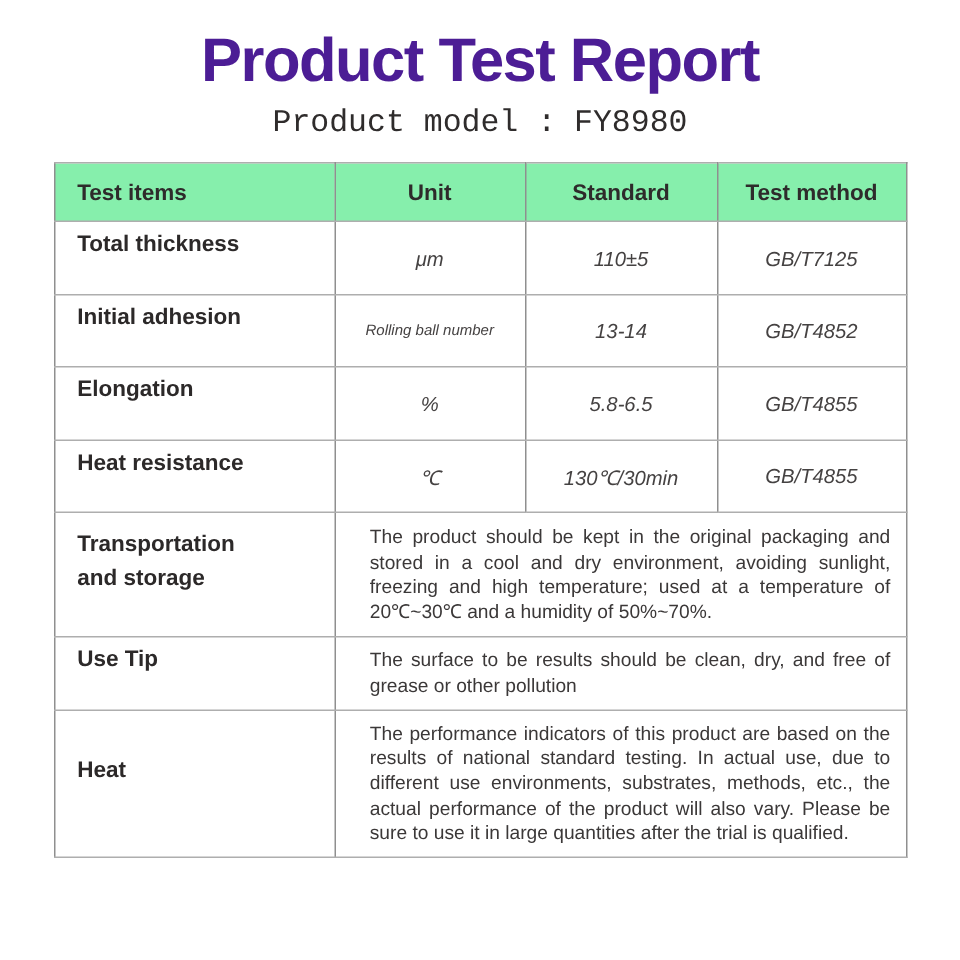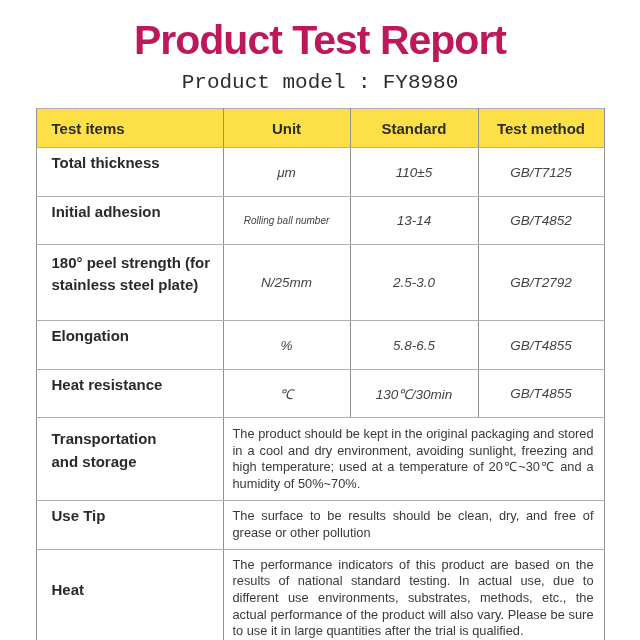--- a/index.html
+++ b/index.html
@@ -6,21 +6,21 @@
   html, body { width: 640px; height: 640px; background: #ffffff; overflow: hidden; }
   body { font-family: "Liberation Sans", sans-serif; color: #2e2b2b; }
 
   .page { width: 640px; height: 640px; padding-top: 18px; }
 
   .title {
     text-align: center;
     font-size: 41px;
     font-weight: bold;
     letter-spacing: -1px;
-    color: #be185d;
+    color: #4c1d95;
     line-height: 1.1;
   }
 
   .subtitle {
     text-align: center;
     font-size: 21px;
     color: #2f2c2c;
     margin-top: 7px;
     line-height: 1.2;
     font-family: Liberation Mono, monospace;
@@ -41,21 +41,21 @@
 
   th, td {
     border-left: 1px solid #8f8f8f;
     border-right: 1px solid #8f8f8f;
     border-top: 1px solid #aeaeae;
     border-bottom: 1px solid #aeaeae;
     vertical-align: middle;
   }
 
   tr.row-header { height: 39px; }
-  tr.row-header th { background: #fde047; font-size: 15px; font-weight: bold; color: #2e2b2b; }
+  tr.row-header th { background: #86efac; font-size: 15px; font-weight: bold; color: #2e2b2b; }
   th.h-item { text-align: left; padding-left: 15px; }
   th.h-center { text-align: center; }
 
   td.cell-item {
     text-align: left;
     padding: 4px 4px 21px 15px;
     font-size: 15px;
     font-weight: bold;
     color: #2c2929;
     line-height: 1.5;
@@ -68,21 +68,21 @@
     padding: 2px 2px;
     font-style: italic;
   }
   td.cell-unit-small { font-size: 10px; }
 
   td.cell-para {
     text-align: justify;
     font-size: 12.8px;
     color: #3b3838;
     line-height: 1.3;
-    padding: 7px 10px 7px 9px;
+    padding: 7px 10px 7px 23px;
   }
 
   tr.row-d0 { height: 32px; }
   tr.row-d1 { height: 35px; }
   tr.row-d2 { height: 76px; }
   tr.row-d3 { height: 31px; }
   tr.row-d4 { height: 30px; }
   tr.row-d5 { height: 28px; margin-top: 44px; }
   tr.row-i0 { height: 83px; }
   tr.row-i1 { height: 47px; }
@@ -122,27 +122,20 @@
       <td class="cell-value">GB/T7125</td>
     </tr>
 
     <tr class="row-d1">
       <td class="cell-item">Initial adhesion</td>
       <td class="cell-value cell-unit-small">Rolling ball number</td>
       <td class="cell-value">13-14</td>
       <td class="cell-value">GB/T4852</td>
     </tr>
 
-    <tr class="row-d2">
-      <td class="cell-item">180° peel strength (for
-stainless steel plate)</td>
-      <td class="cell-value">N/25mm</td>
-      <td class="cell-value">2.5-3.0</td>
-      <td class="cell-value">GB/T2792</td>
-    </tr>
 
 
     <tr class="row-d4">
       <td class="cell-item">Elongation</td>
       <td class="cell-value">%</td>
       <td class="cell-value">5.8-6.5</td>
       <td class="cell-value">GB/T4855</td>
     </tr>
 
     <tr class="row-d5">

